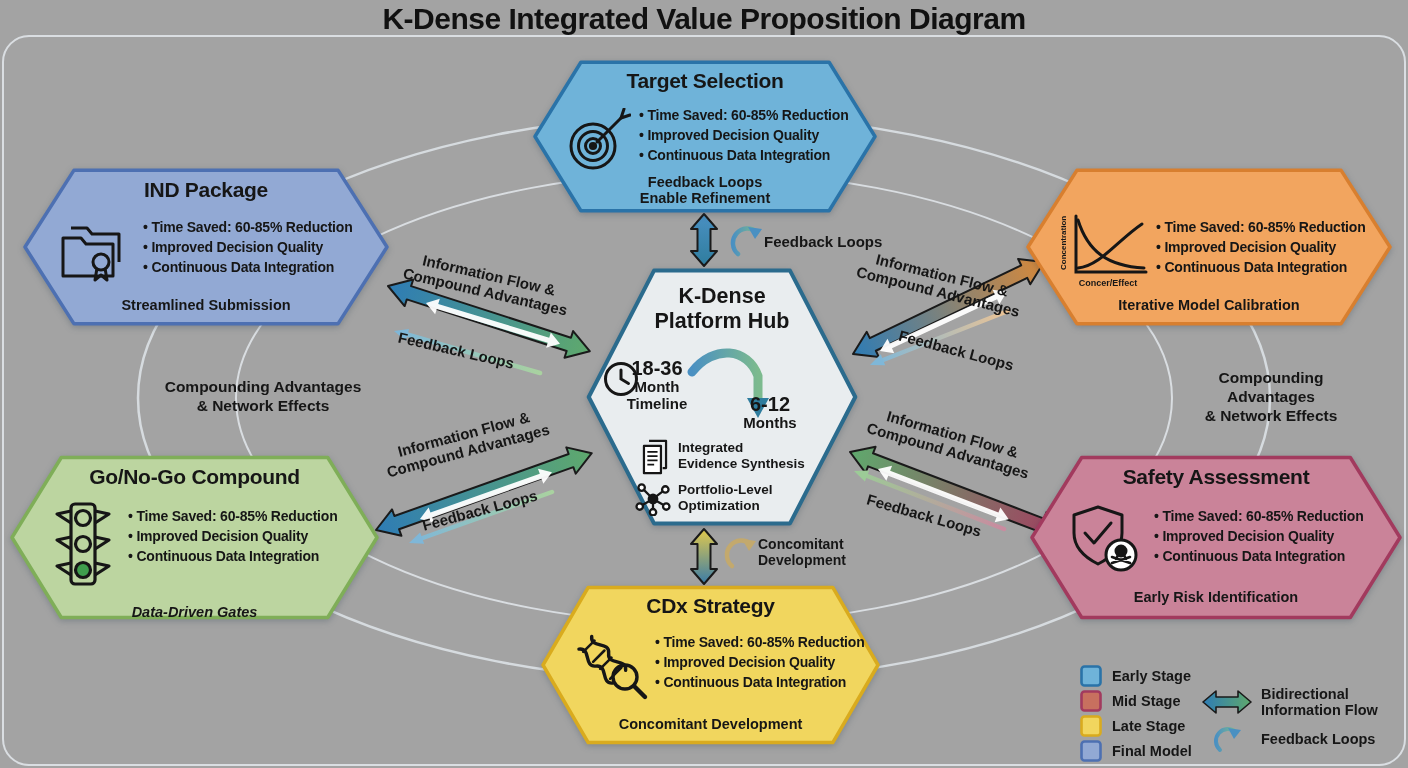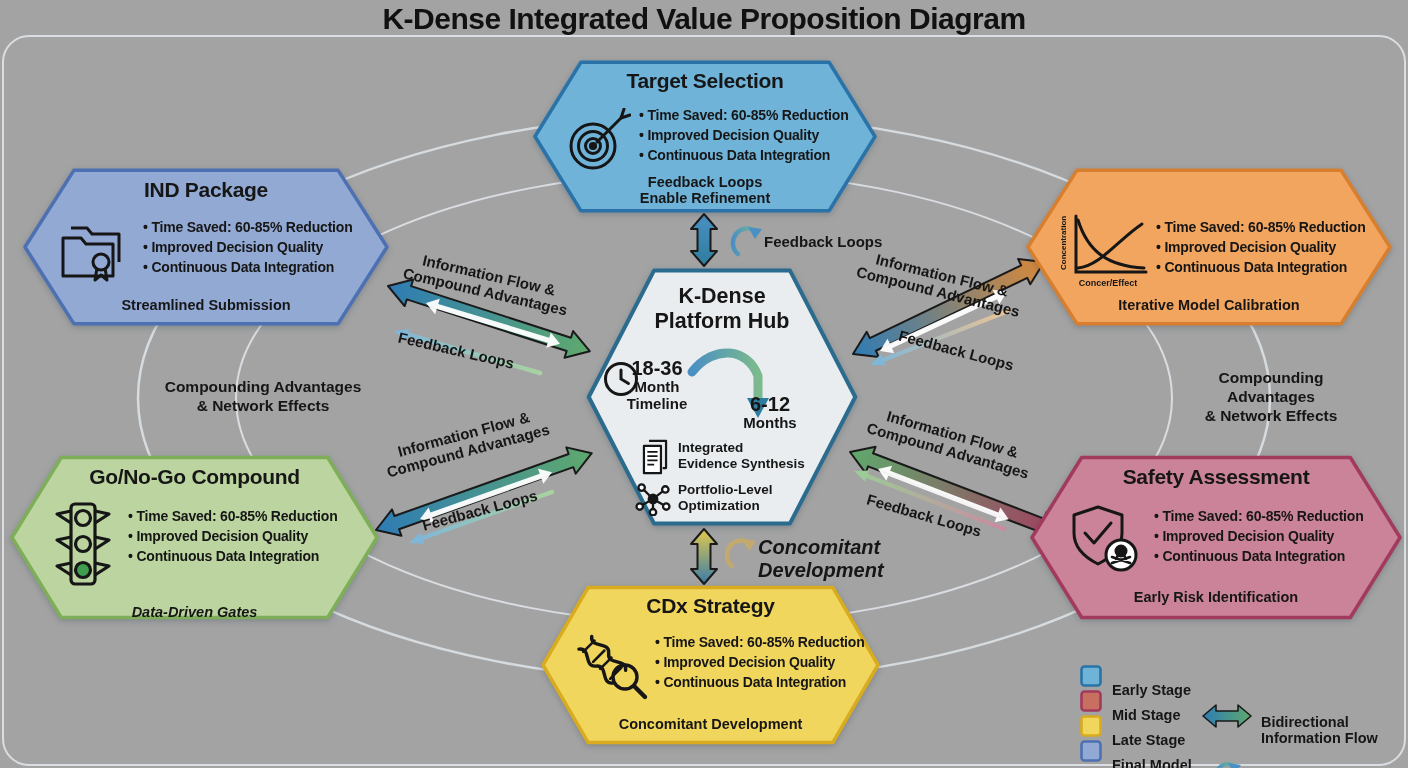--- a/index.html
+++ b/index.html
@@ -28,21 +28,21 @@
   
   .conn-label{position:absolute;transform:translate(-50%,-50%) rotate(var(--r,0deg));
     font-size:15px;font-weight:700;line-height:1.12;text-align:center;color:#161616;}
   .plain-label{position:absolute;font-size:15px;font-weight:700;line-height:1.15;}
   .side-label{position:absolute;transform:translate(-50%,-50%);text-align:center;
     font-size:15.5px;font-weight:700;line-height:1.22;}
   
   #legend-stages{position:absolute;left:1080px;top:663px;}
   .leg-row{display:flex;align-items:center;height:25px;}
   .leg-row svg{margin-right:10px;}
-  .leg-label{font-size:14.5px;font-weight:700;margin-top:28px;}
+  .leg-label{font-size:14.5px;font-weight:700;}
   #legend-flows{position:absolute;left:1202px;top:686px;}
   .flow-row{display:flex;align-items:center;margin-bottom:6px;}
   .flow-row .flow-ic{margin-right:9px;}
 </style>
 </head>
 <body>
 
 <div id="canvas">
 
   <svg id="bg" width="1408" height="768" viewBox="0 0 1408 768">
@@ -359,21 +359,21 @@
 
   <div class="conn-label pre" style="left:466px;top:443px;--r:-15deg;">Information Flow &amp;
 Compound Advantages</div>
   <div class="conn-label" style="left:480px;top:511px;--r:-15deg;">Feedback Loops</div>
 
   <div class="conn-label pre" style="left:950px;top:443px;--r:16deg;">Information Flow &amp;
 Compound Advantages</div>
   <div class="conn-label" style="left:924px;top:516px;--r:16deg;">Feedback Loops</div>
 
   <div class="plain-label" style="left:764px;top:233px;">Feedback Loops</div>
-  <div class="plain-label pre" style="left:758px;top:536px;font-size:20px;font-style:italic;">Concomitant
+  <div class="plain-label pre" style="left:758px;top:536px;font-size:14px;">Concomitant
 Development</div>
 
   <div class="side-label pre" style="left:263px;top:397px;">Compounding Advantages
 &amp; Network Effects</div>
   <div class="side-label pre" style="left:1271px;top:397px;">Compounding Advantages
 &amp; Network Effects</div>
 
   <div id="legend-stages">
     <div class="leg-row">
       <svg width="22" height="22">

